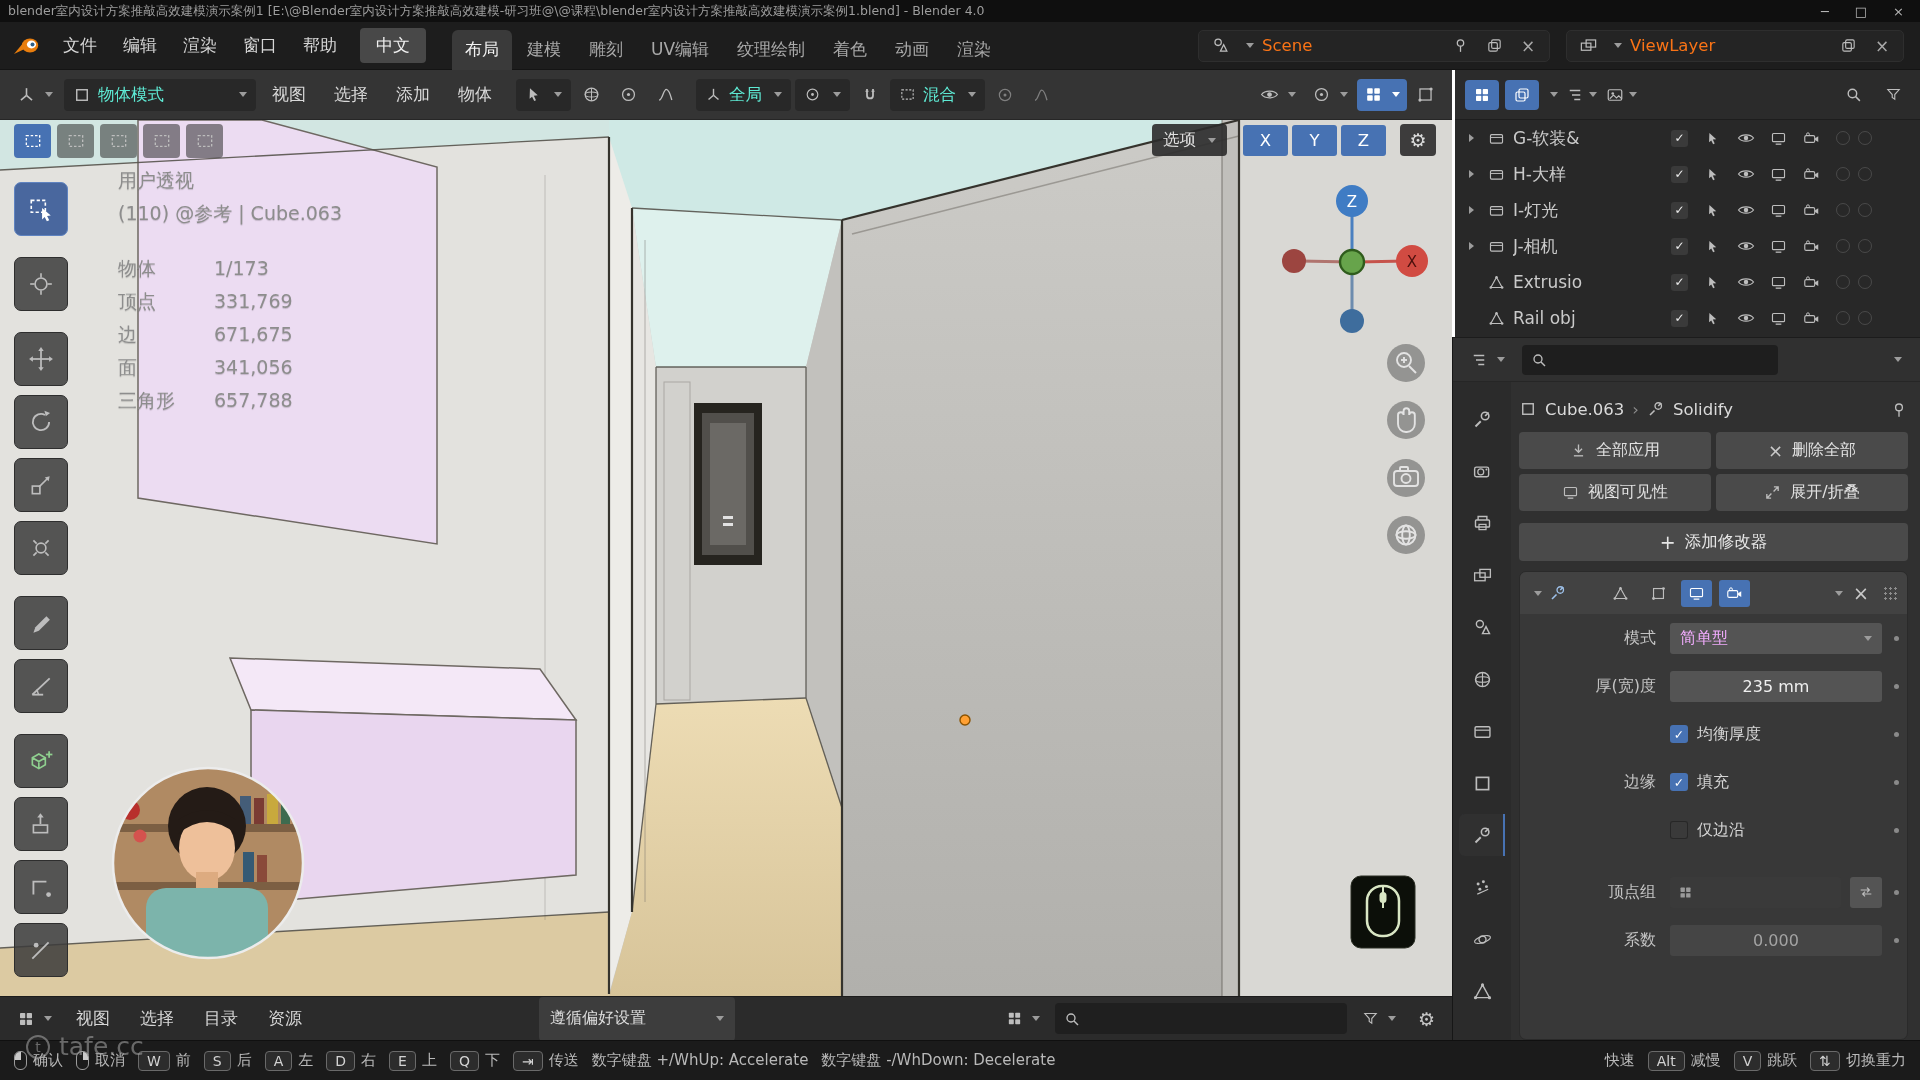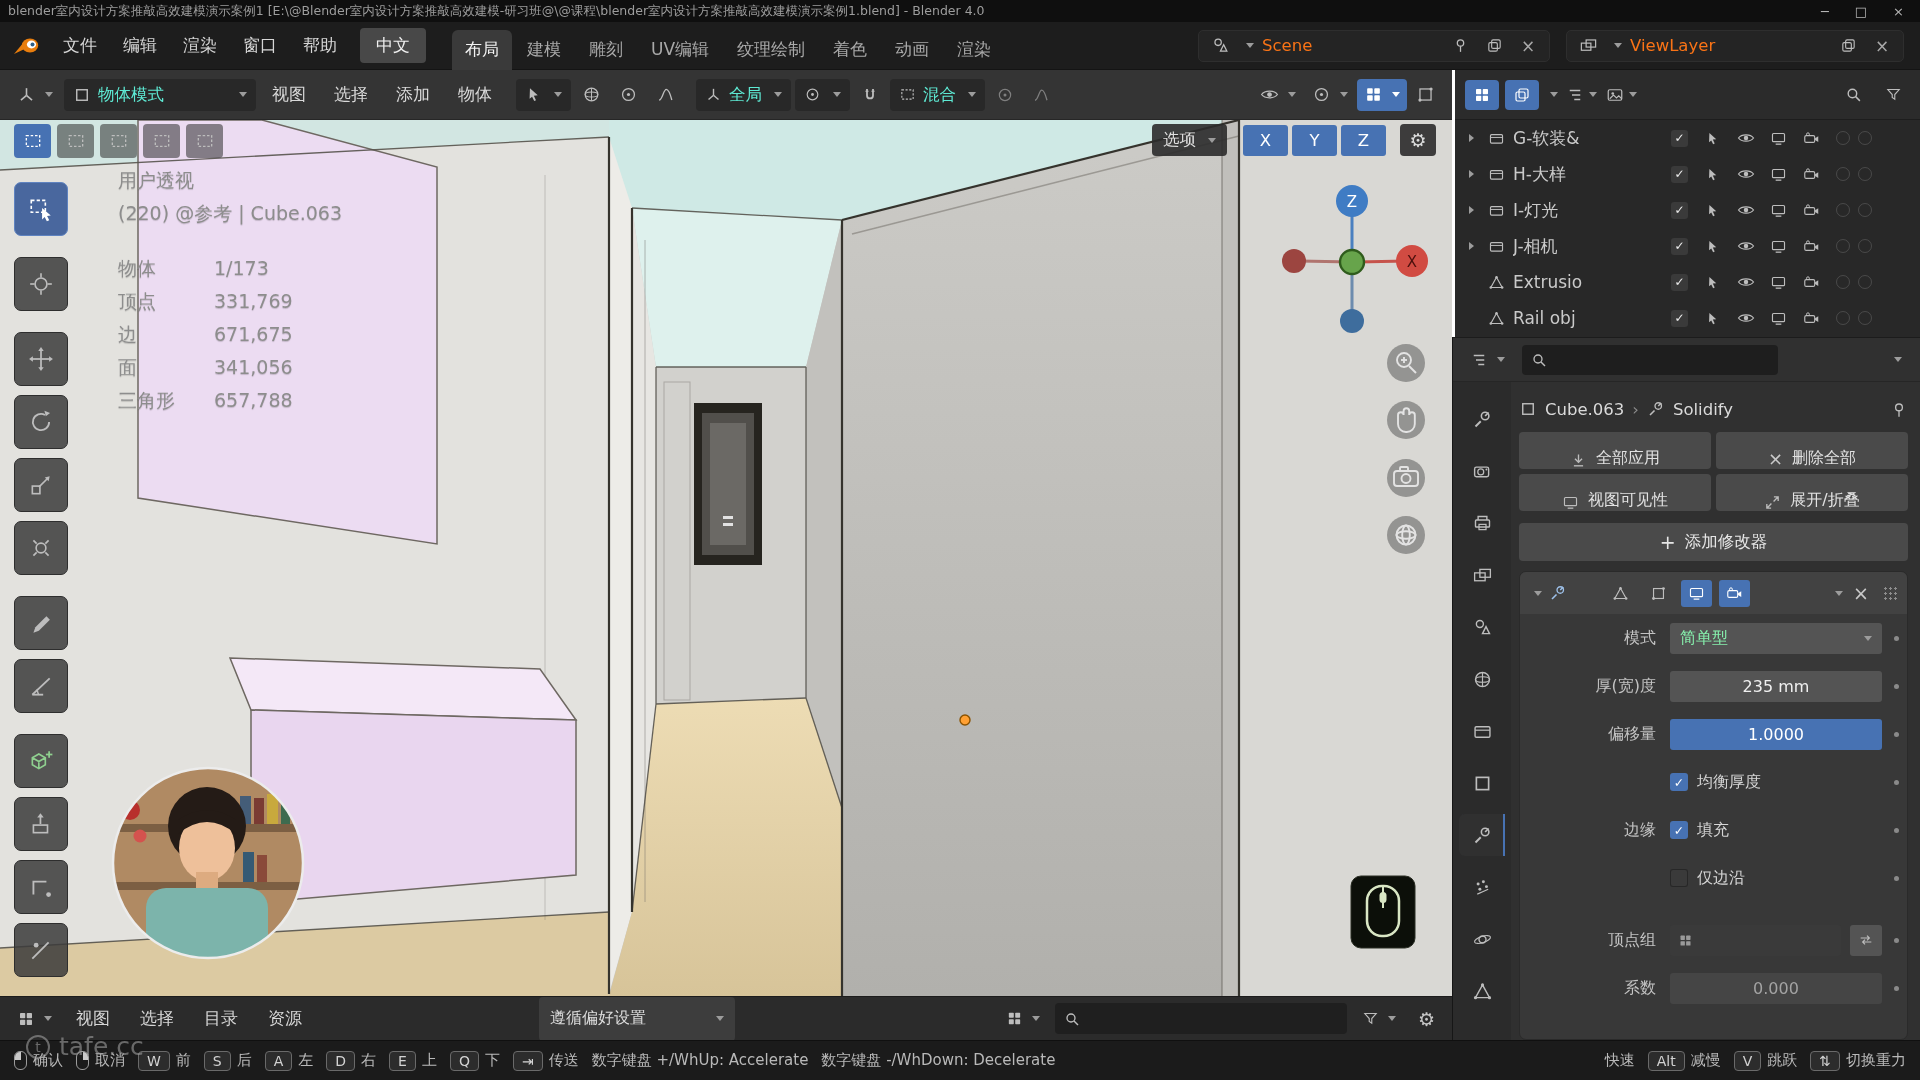--- a/index.html
+++ b/index.html
@@ -76,36 +76,36 @@
 #props{position:absolute;left:1452px;top:337px;width:468px;height:703px;background:#303030;border-left:1px solid #161616;border-top:1px solid #1c1c1c;overflow:hidden;display:flex;flex-direction:column}
 #props-head{height:44px;display:flex;align-items:center;padding:0 10px;gap:10px;border-bottom:1px solid #262626}
 #props-search{flex:none;width:256px;height:30px;background:#1e1e1e;border-radius:4px;display:flex;align-items:center;padding:0 9px;gap:7px;color:#8b8b8b}
 #props-body{flex:1;display:flex;min-height:0}
 #tabstrip{width:58px;background:#2b2b2b;padding-top:16px;display:flex;flex-direction:column;align-items:center}
 .ptab{width:46px;height:42px;margin-bottom:10px;display:flex;align-items:center;justify-content:center;border-radius:6px 0 0 6px;color:#9a9a9a}
 .ptab.active{background:#303030;box-shadow:-2px 0 0 #4772b3 inset;color:#8fb5e8}
 #pcontent{flex:1;padding:4px 12px 0 8px;display:flex;flex-direction:column;min-width:0}
 #crumb{height:46px;display:flex;align-items:center;gap:8px;font-size:16.5px;color:#dadada}
 .btngrid{display:flex;gap:5px;margin-bottom:5px}
-.abtn{flex:1;height:37px;background:#4a4a4a;border-radius:4px;display:flex;align-items:flex-end;justify-content:center;gap:9px;color:#e2e2e2;font-size:16px}
+.abtn{flex:1;height:37px;background:#4a4a4a;border-radius:4px;display:flex;align-items:center;justify-content:center;gap:9px;color:#e2e2e2;font-size:16px}
 #addmod{height:38px;background:#4a4a4a;border-radius:4px;display:flex;align-items:center;justify-content:center;gap:9px;color:#e6e6e6;font-size:16.5px;margin:7px 0 10px}
 #modpanel{flex:1;background:#383838;border:1px solid #2a2a2a;border-radius:7px;overflow:hidden;display:flex;flex-direction:column}
 #modhead{height:42px;background:#424242;display:flex;align-items:center;padding:0 9px;gap:7px}
 .tgl{width:31px;height:27px;border-radius:3px;display:flex;align-items:center;justify-content:center;color:#c9c9c9}
 .tgl.on{background:#4772b3;color:#fff}
 .grip{width:15px;height:15px;background:radial-gradient(#8e8e8e 1.3px,transparent 1.4px);background-size:5px 5px;margin-left:4px}
 .prow{display:flex;align-items:center;height:48px;padding:0 4px}
 .plabel{width:146px;text-align:right;padding-right:14px;color:#c3c3c3;font-size:16px;flex:none;white-space:nowrap}
 .pctrl{width:212px;display:flex;align-items:center;gap:9px;flex:none}
 .pdot{flex:1;display:flex;justify-content:flex-end;padding-right:4px}
 .pdot i{width:5px;height:5px;border-radius:50%;background:#8a8a8a}
 .fld{height:31px;background:#545454;border-radius:3px;display:flex;align-items:center;justify-content:center;color:#f0f0f0;font-size:16px;flex:1}
 .fld.slider{background:#4772b3;color:#fff}
 .fld.dim{background:#454545;color:#a3a3a3}
-.dd2{height:31px;background:#545454;border-radius:3px;display:flex;align-items:center;justify-content:space-between;padding:0 10px;color:#86efac;font-size:16px;flex:1}
+.dd2{height:31px;background:#545454;border-radius:3px;display:flex;align-items:center;justify-content:space-between;padding:0 10px;color:#f0abfc;font-size:16px;flex:1}
 .cb{width:18px;height:18px;border-radius:3px;display:flex;align-items:center;justify-content:center;font-size:12.5px;color:#fff;flex:none}
 .cb.on{background:#4772b3}
 .cb.off{background:#3a3a3a;box-shadow:inset 0 0 0 1px #272727}
 .cblabel{font-size:16px;color:#d6d6d6}
 .vgfield{height:31px;background:#3a3a3a;border-radius:3px;flex:1;display:flex;align-items:center;padding:0 8px;color:#9a9a9a}
 .sqbtn{width:32px;height:31px;background:#545454;border-radius:3px;display:flex;align-items:center;justify-content:center;color:#d6d6d6;flex:none}
 </style>
 </head>
 <body>
 
@@ -751,21 +751,21 @@
         </div>
       <div class="tool">
           <svg class="ic" width="26" height="26">
             <use href="#s-knife"></use>
           </svg>
         </div>
     </div>
 
     <div id="vpinfo">
       <div>用户透视</div>
-      <div>(220) @参考 | Cube.063</div>
+      <div>(110) @参考 | Cube.063</div>
       <div style="height:22px"></div>
       <div class="st">
           <span class="sl">物体</span>
           <span>1/173</span>
         </div>
       <div class="st">
           <span class="sl">顶点</span>
           <span>331,769</span>
         </div>
       <div class="st">
@@ -1193,29 +1193,20 @@
           <div class="prow">
             <span class="plabel">厚(宽)度</span>
             <span class="pctrl">
               <span class="fld">235 mm</span>
             </span>
             <span class="pdot">
                 <i></i>
               </span>
           </div>
 
-          <div class="prow">
-            <span class="plabel">偏移量</span>
-            <span class="pctrl">
-              <span class="fld slider">1.0000</span>
-            </span>
-            <span class="pdot">
-                <i></i>
-              </span>
-          </div>
 
           <div class="prow">
             <span class="plabel"></span>
             <span class="pctrl">
               <span class="cb on">✓</span>
               <span class="cblabel">均衡厚度</span>
             </span>
             <span class="pdot">
                 <i></i>
               </span>

